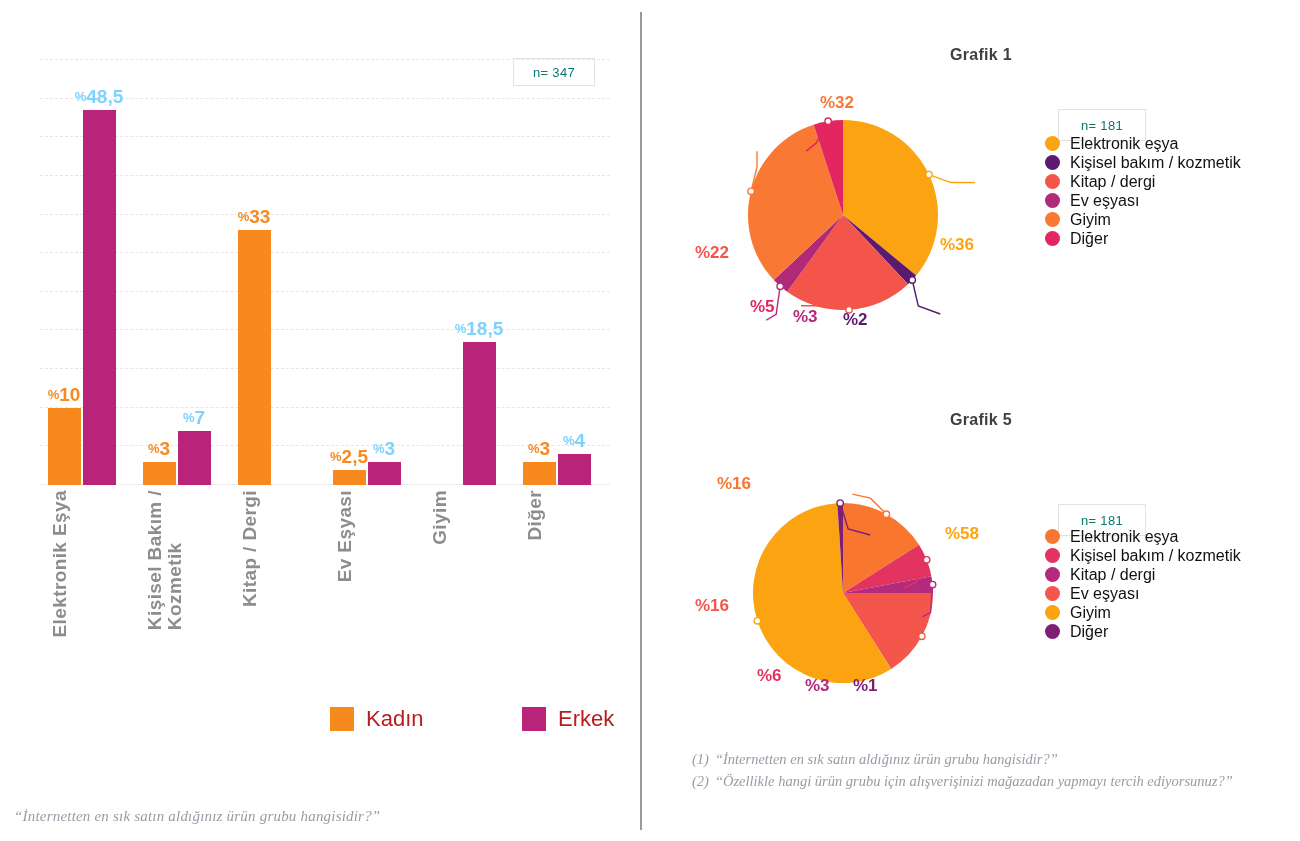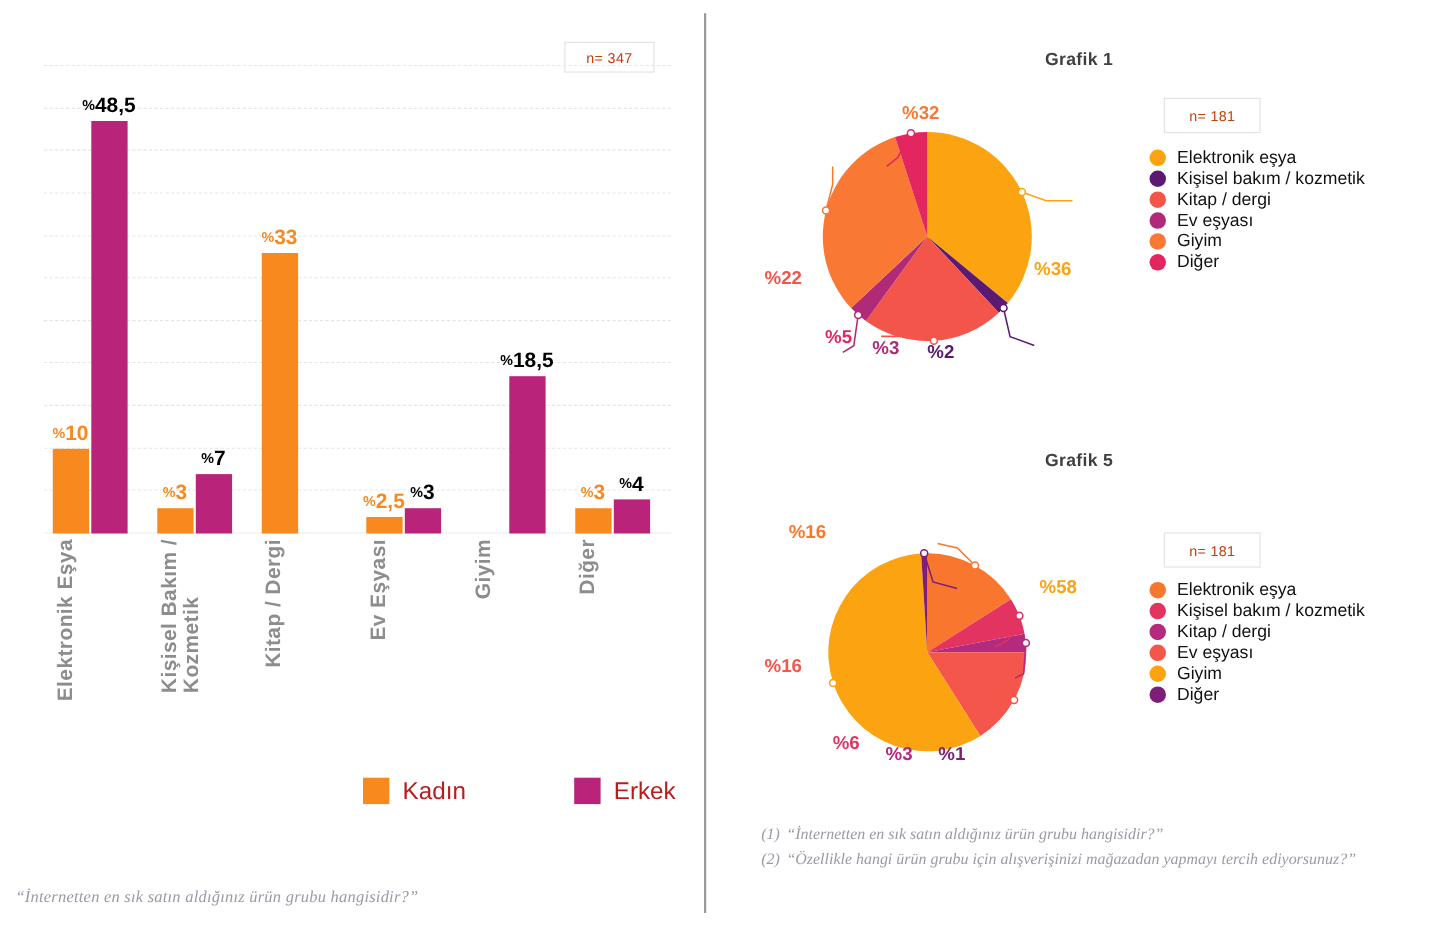--- a/index.html
+++ b/index.html
@@ -18,24 +18,25 @@
     background:#9a9a9a;
   }
 
   
   #bar-panel{position:absolute;left:0;top:0;width:640px;height:841px;}
 
   .nbox{
     position:absolute;
     border:1px solid #e2e2e2;
     background:#fff;
-    color:#c2410c;
+    color:#0f766e;
     font-size:13px;
     display:flex;align-items:center;justify-content:center;
     letter-spacing:.3px;
+    margin-top:20px;
   }
   #n-bar{left:513px;top:38px;width:80px;height:26px;}
 
   .plot{
     position:absolute;
     left:40px;top:60px;width:570px;height:425px;
   }
   .gridline{
     position:absolute;left:0;width:100%;height:0;
     border-top:1px dashed #e6e6e6;
@@ -54,21 +55,21 @@
   .bar.erkek{background:#b9247a;}
   .bar .vlabel{
     position:absolute;bottom:100%;left:50%;
     transform:translateX(-50%);
     white-space:nowrap;
     font-weight:bold;
     font-size:19px;
     padding-bottom:2px;
   }
   .bar.kadin .vlabel{color:#f7891f;}
-  .bar.erkek .vlabel{color:#000000;}
+  .bar.erkek .vlabel{color:#7dd3fc;}
   .vlabel .pct{font-size:13px;vertical-align:2px;}
 
   .catlabels{position:absolute;left:40px;top:490px;width:570px;height:190px;}
   .catlabel{
     position:absolute;top:0;
     writing-mode:vertical-rl;
     transform:rotate(180deg);
     transform-origin:center;
     color:#8d8d8d;
     font-weight:bold;

